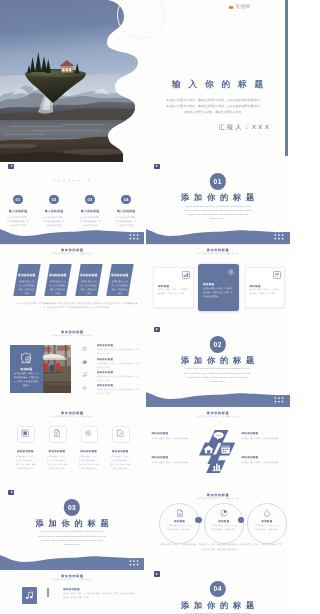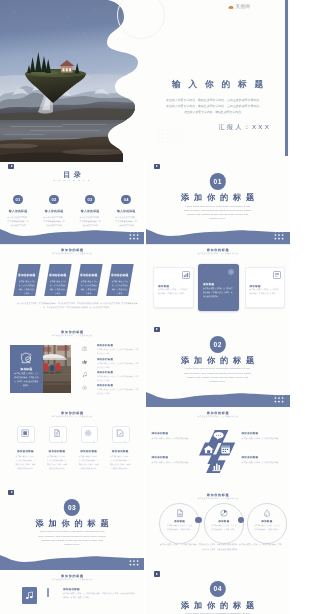--- a/index.html
+++ b/index.html
@@ -283,21 +283,20 @@
     </svg>
   </div>
 
   <div class="grid">
 
     
     <div class="slide">
       <div class="badge">
           <i></i>
         </div>
-      <div class="toc-title">目录</div>
       <div class="toc-sub">C O N T E N T S</div>
       <div class="toc-items">
         <div class="toc-it">
           <div class="toc-n">01</div>
           <div class="toc-t">输入你的标题</div>
           <div class="toc-d">点击输入简要文字内容，文字内容需概括精炼，不用多余的文字修饰</div>
         </div>
         <div class="toc-it">
           <div class="toc-n">02</div>
           <div class="toc-t">输入你的标题</div>

